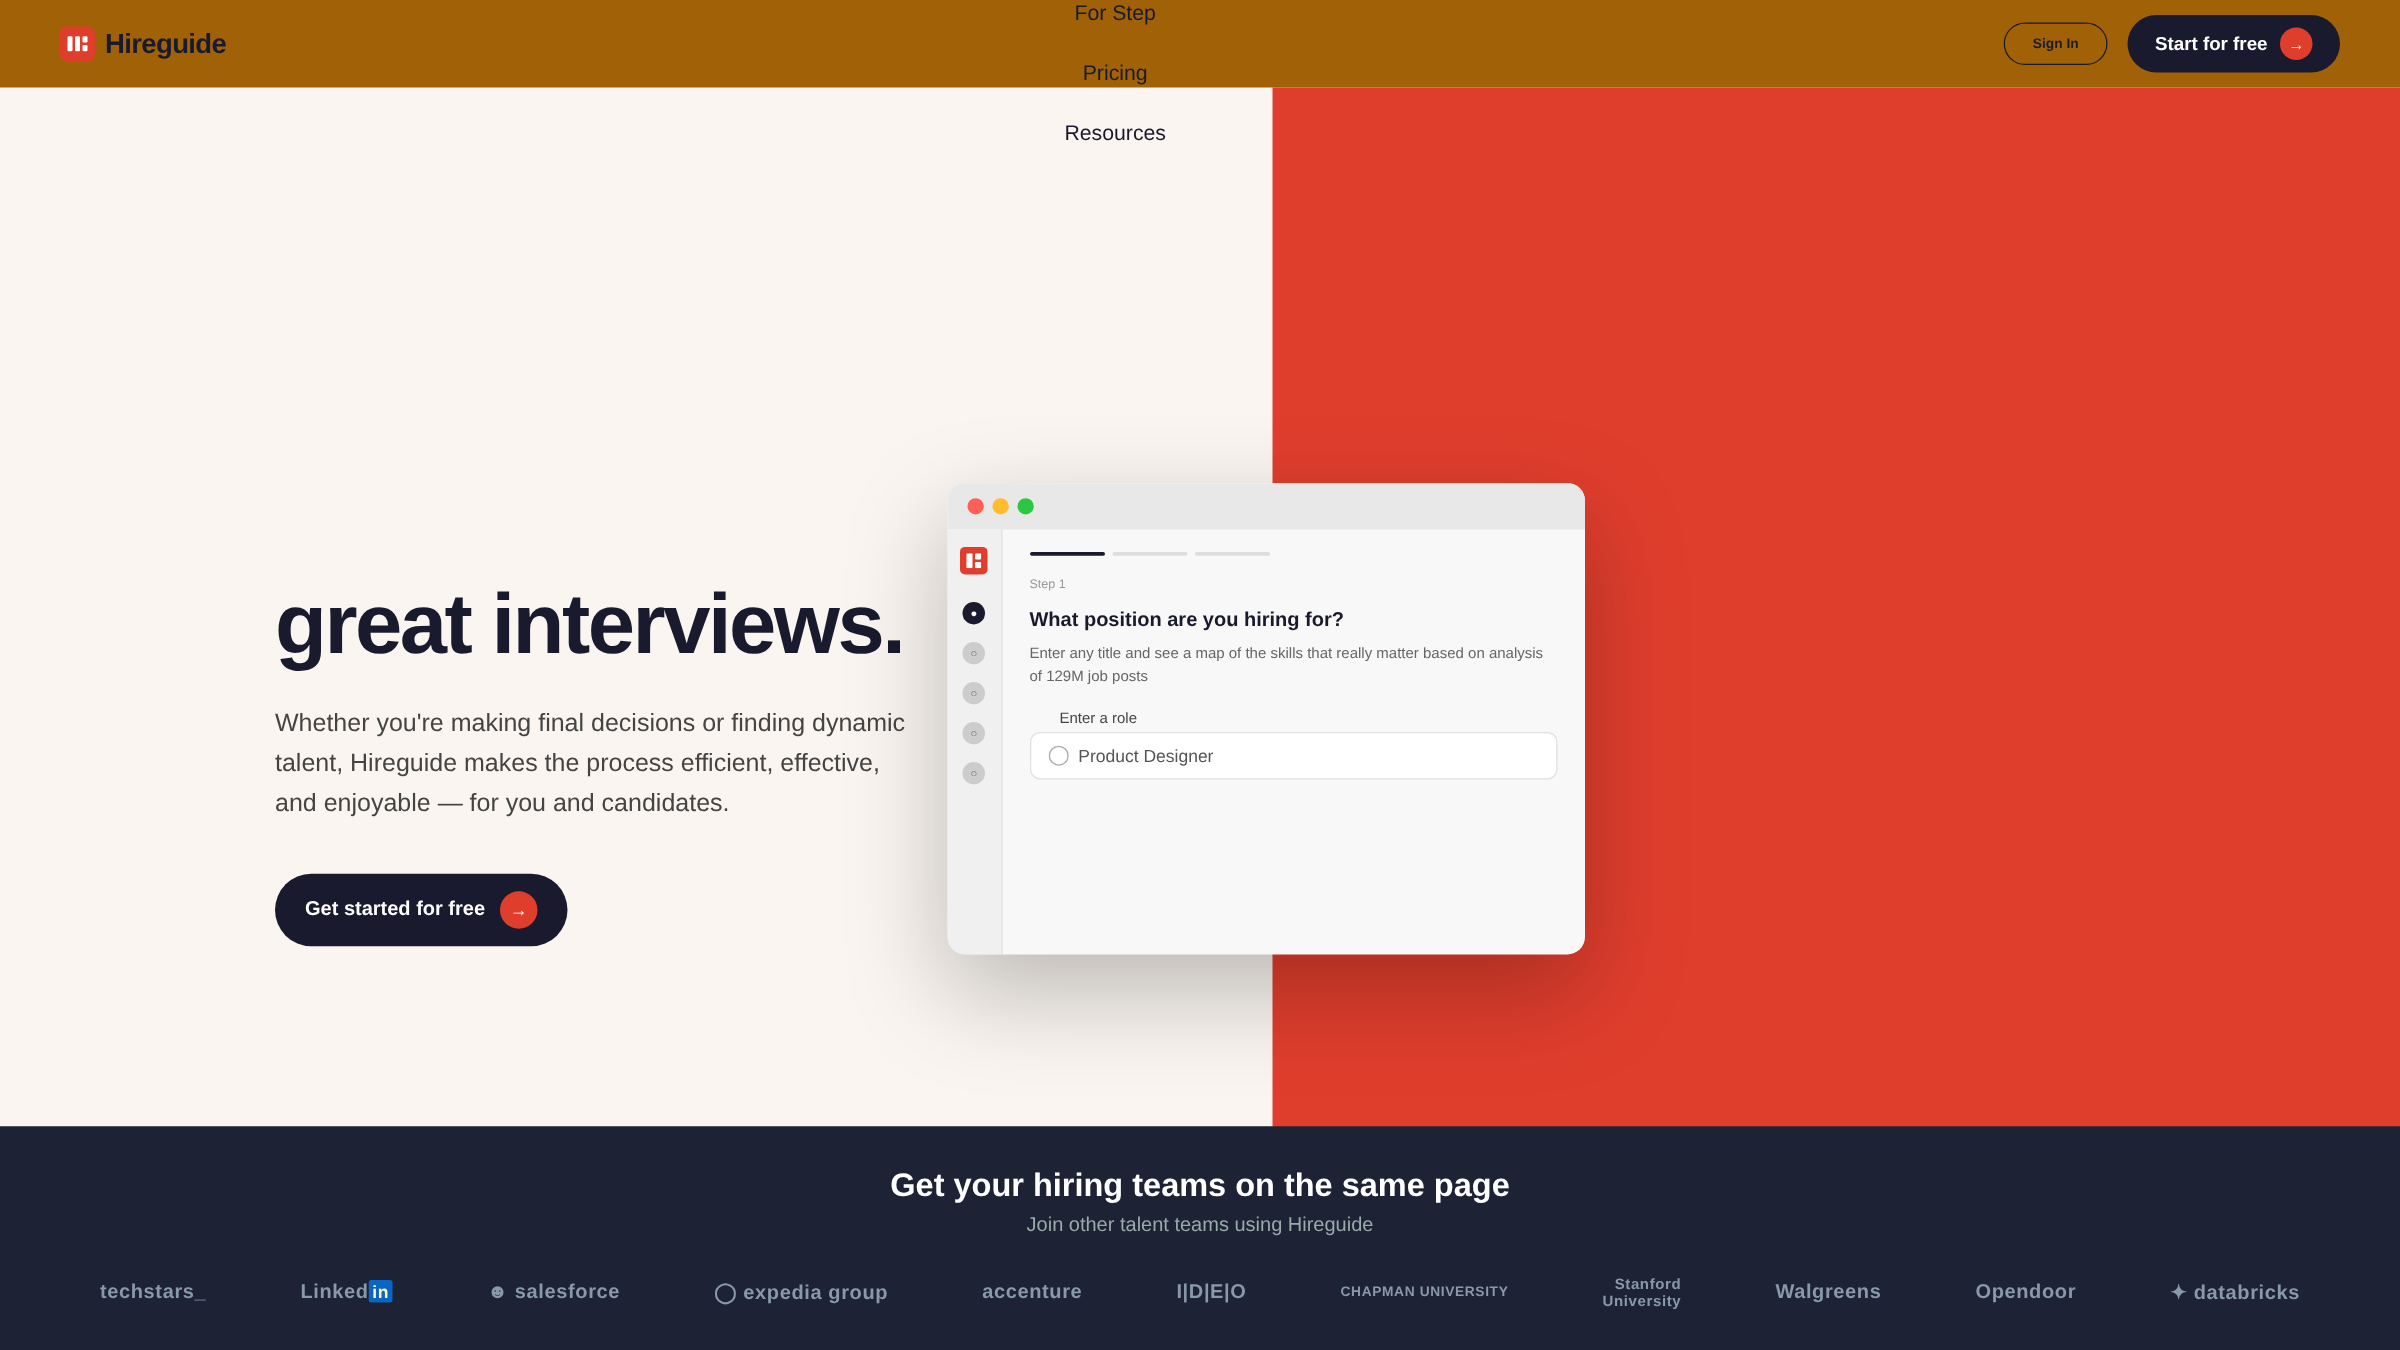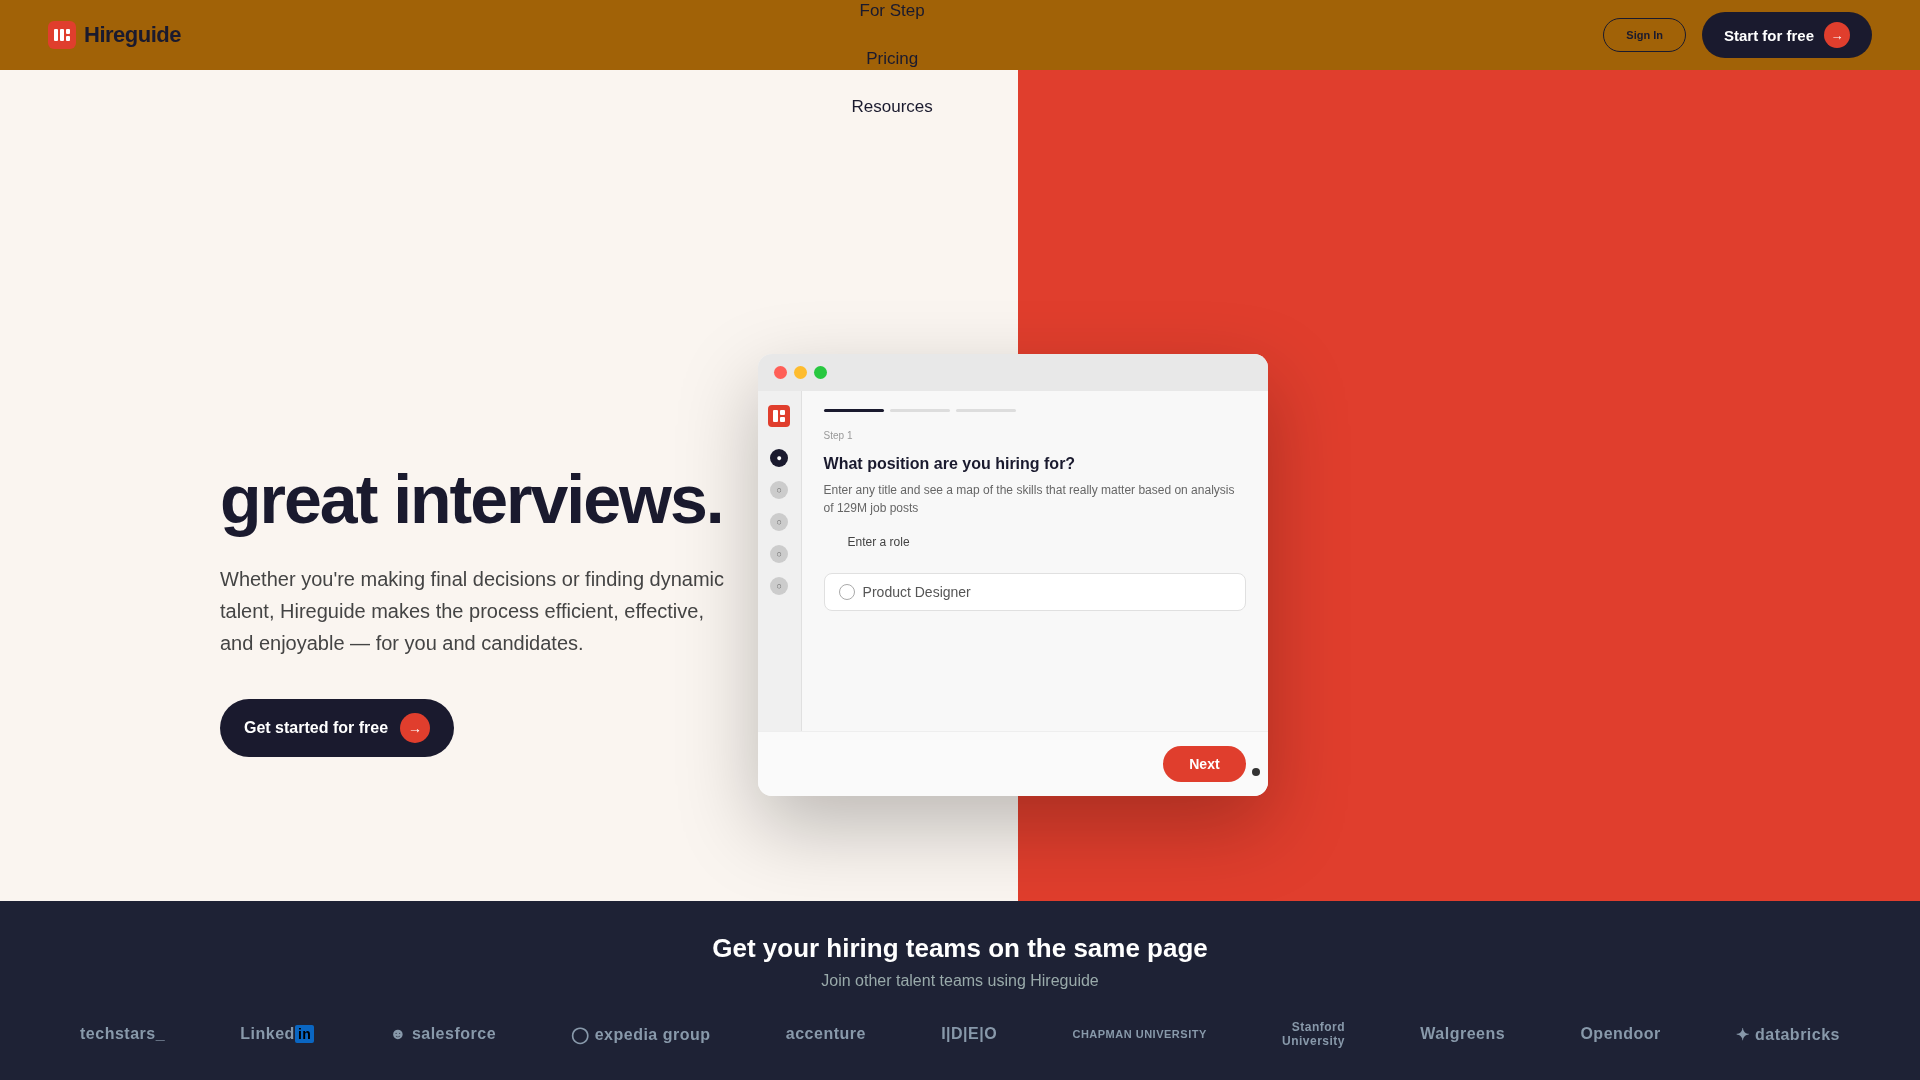--- a/index.html
+++ b/index.html
@@ -92,21 +92,21 @@
     }
     .sidebar-icon.active { background: #1a1a2e; color: white; }
     .window-main { flex: 1; padding: 18px 22px; }
     .step-indicators { display: flex; gap: 6px; margin-bottom: 18px; }
     .step-line { height: 3px; width: 60px; border-radius: 2px; }
     .step-line.active { background: #1a1a2e; }
     .step-line.inactive { background: #ddd; }
     .step-label { font-size: 10px; color: #999; margin-bottom: 14px; }
     .question-title { font-size: 16px; font-weight: 700; color: #1a1a2e; margin-bottom: 8px; }
     .question-desc { font-size: 12px; color: #666; line-height: 1.5; margin-bottom: 18px; }
-    .field-label { font-size: 12px; color: #444; margin-bottom: 24px; font-weight: 500; padding-left: 24px; }
+    .field-label { font-size: 12px; color: #444; margin-bottom: 4px; font-weight: 500; padding-left: 24px; }
     .role-input {
       display: flex; align-items: center; gap: 8px; border: 1px solid #e0e0e0;
       border-radius: 8px; padding: 10px 14px; background: white;
     }
     .search-circle { width: 16px; height: 16px; border: 1.5px solid #aaa; border-radius: 50%; }
     .role-input-text { font-size: 14px; color: #555; }
     .window-footer { padding: 14px 22px; display: flex; justify-content: flex-end; border-top: 1px solid #eee; background: #fafafa; }
     .next-btn {
       padding: 10px 26px; background: #e03e2d; color: white;
       border: none; border-radius: 100px; font-size: 14px; font-weight: 600; cursor: pointer;
@@ -215,34 +215,30 @@
           <div class="step-label">Step 1</div>
           <div class="question-title">What position are you hiring for?</div>
           <div class="question-desc">Enter any title and see a map of the skills that really matter based on analysis of 129M job posts</div>
           <div class="field-label">Enter a role</div>
           <div class="role-input">
             <div class="search-circle"></div>
             <span class="role-input-text">Product Designer</span>
           </div>
         </div>
       </div>
-      <div class="window-footer">
-        <button class="next-btn">Next</button>
-        <div class="cursor-dot"></div>
-      </div>
     </div>
   </div>
 </section>
 
 <div class="bottom-band">
   <div class="band-title">Get your hiring teams on the same page</div>
   <div class="band-subtitle">Join other talent teams using Hireguide</div>
   <div class="logos-row">
     <span class="company-logo">techstars_</span>
-    <span class="company-logo">Linked<span style="background:#0a66c2;color:#000000;padding:1px 3px;border-radius:2px;font-size:14px;">in</span></span>
+    <span class="company-logo">Linked<span style="background:#0a66c2;color:#fef9c3;padding:1px 3px;border-radius:2px;font-size:14px;">in</span></span>
     <span class="company-logo">☻ salesforce</span>
     <span class="company-logo">◯ expedia group</span>
     <span class="company-logo">accenture</span>
     <span class="company-logo">I|D|E|O</span>
     <span class="company-logo" style="font-size:11px;">CHAPMAN UNIVERSITY</span>
     <span class="company-logo" style="font-size:12px;">Stanford<br>University</span>
     <span class="company-logo">Walgreens</span>
     <span class="company-logo">Opendoor</span>
     <span class="company-logo">✦ databricks</span>
   </div>

